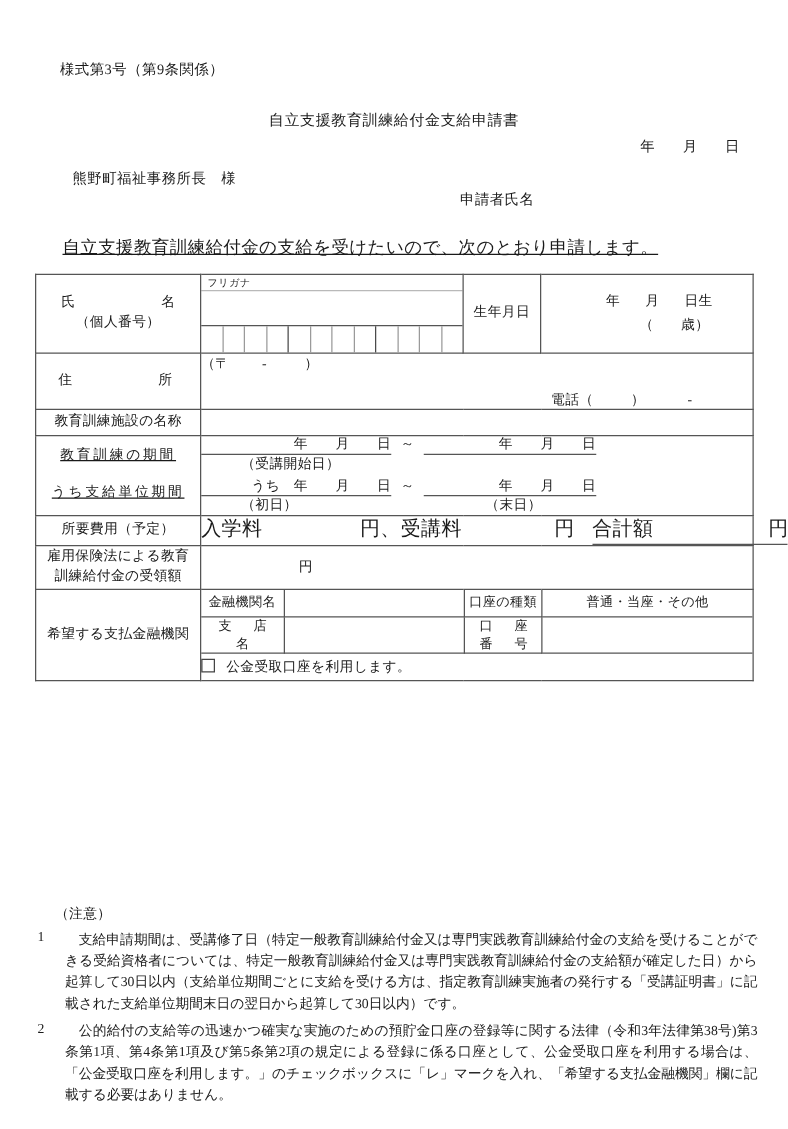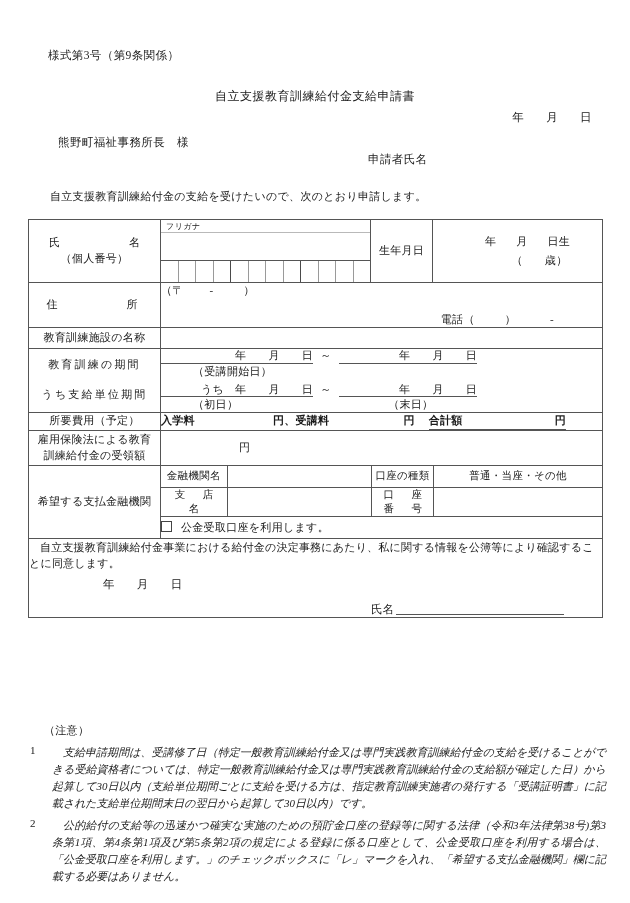--- a/index.html
+++ b/index.html
@@ -64,23 +64,24 @@
     left: 368px;
     top: 152px;
     font-size: 11.5px;
     letter-spacing: 0.4px;
     white-space: nowrap;
   }
   .intro-sentence {
     position: absolute;
     left: 50px;
     top: 189px;
-    font-size: 11px;
-    letter-spacing: 0.3px;
-    white-space: nowrap;
+    font-size: 14px;
+    letter-spacing: 0.3px;
+    white-space: nowrap;
+    text-decoration: underline;
   }
 
   
   .main-table {
     position: absolute;
     left: 28px;
     top: 219px;
     width: 574px;
     border-collapse: collapse;
     table-layout: fixed;
@@ -92,21 +93,21 @@
     vertical-align: middle;
   }
   .lbl {
     text-align: center;
     font-size: 11px;
     letter-spacing: 0.3px;
     line-height: 1.45;
     padding: 3px 2px;
   }
   .lbl-wide { letter-spacing: 5px; padding-left: 5px; }
-  .lbl-mid  { letter-spacing: 2.2px; }
+  .lbl-mid  { letter-spacing: 2.2px; text-decoration: underline; }
 
   .cell-pad { padding: 4px 7px; }
 
   
   .name-outer { padding: 0; }
   .furigana-row {
     border-bottom: 1px solid #b9b9b9;
     padding: 1px 5px 0 5px;
     font-size: 8px;
     letter-spacing: 0.5px;
@@ -178,21 +179,21 @@
     letter-spacing: 0.3px;
     line-height: 1.2;
     margin-top: 1px;
     white-space: nowrap;
   }
   .sub-note .s1 { display: inline-block; width: 32px; }
   .sub-note .s2 { display: inline-block; width: 150px; }
   .uchi-pre { display: inline-block; width: 34px; text-align: left; }
 
   
-  .cost-cell { padding: 5px 8px; white-space: nowrap; font-size: 11px; letter-spacing: 0.3px; font-weight: bold; }
+  .cost-cell { padding: 5px 8px; white-space: nowrap; font-size: 16px; letter-spacing: 0.3px; }
   .cost-cell .sp1 { display: inline-block; width: 78px; }
   .cost-cell .sp2 { display: inline-block; width: 74px; }
   .cost-cell .sp3 { display: inline-block; width: 14px; }
   .total-ul {
     display: inline-block;
     border-bottom: 1px solid #555;
     padding-bottom: 1px;
   }
   .total-ul .sp4 { display: inline-block; width: 92px; }
 
@@ -291,21 +292,20 @@
     text-align: left;
     padding-left: 2px;
   }
   .note-body {
     flex: 1 1 auto;
     font-size: 11px;
     line-height: 1.55;
     letter-spacing: -0.05px;
     text-align: justify;
     text-indent: 11px;
-    font-style: italic;
   }
 </style>
 </head>
 <body>
 
 <div class="page">
 
   <div class="form-code">様式第3号（第9条関係）</div>
 
   <div class="doc-title">自立支援教育訓練給付金支給申請書</div>
@@ -445,31 +445,20 @@
               <tr>
                 <td colspan="4" class="kouza-row nob-l nob-r nob-b">
                   <span class="chk"></span><span>公金受取口座を利用します。</span>
                 </td>
               </tr>
             </tbody>
           </table>
         </td>
       </tr>
 
-      <tr>
-        <td colspan="4" class="consent-cell">
-          <div class="consent-text">自立支援教育訓練給付金事業における給付金の決定事務にあたり、私に関する情報を公簿等により確認することに同意します。</div>
-          <div class="consent-date">
-            <span>年</span><span class="g"></span><span>月</span><span class="g"></span><span>日</span>
-          </div>
-          <div class="consent-sign">
-            <span>氏名</span><span class="sign-ul"></span>
-          </div>
-        </td>
-      </tr>
 
     </tbody>
   </table>
 
   <div class="notes">
     <div class="notes-title">（注意）</div>
     <div class="note-item">
       <div class="note-num">1</div>
       <div class="note-body">支給申請期間は、受講修了日（特定一般教育訓練給付金又は専門実践教育訓練給付金の支給を受けることができる受給資格者については、特定一般教育訓練給付金又は専門実践教育訓練給付金の支給額が確定した日）から起算して30日以内（支給単位期間ごとに支給を受ける方は、指定教育訓練実施者の発行する「受講証明書」に記載された支給単位期間末日の翌日から起算して30日以内）です。</div>
     </div>

